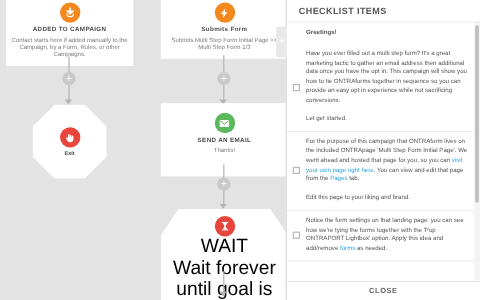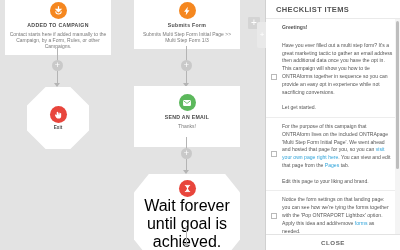--- a/index.html
+++ b/index.html
@@ -84,21 +84,21 @@
     position: absolute; width: 12px; height: 12px;
     background: #d4d4d4; color: #fff; border-radius: 1px;
     display: flex; align-items: center; justify-content: center;
     font-size: 10px; line-height: 1;
   }
   .side-plus::before { content: "+"; margin-top: -1px; }
 
   
   .panel {
     position: absolute; right: 0; top: 0;
-    width: 135px; height: 250px;
+    width: 162px; height: 250px;
     background: #fff;
     border-left: 1px solid #d0d0d0;
     display: flex; flex-direction: column;
   }
   .panel-header {
     padding: 5px 0 4px 10px;
     font-size: 7.5px; font-weight: bold; color: #555;
     letter-spacing: .35px;
     border-bottom: 1px solid #eaeaea;
     background: #fff;
@@ -220,20 +220,21 @@
     <div class="arrowhead" style="left:183px; top:170px;"></div>
 
     <div class="hexcard" style="left:134px; top:174px;">
       <div class="badge red">
         <svg width="9" height="9" viewBox="0 0 24 24" fill="#fff">
           <rect x="5" y="2.5" width="14" height="2.4" fill="#fff"></rect>
           <rect x="5" y="19.1" width="14" height="2.4" fill="#fff"></rect>
           <path d="M7 5 h10 l-4 7 4 7 H7 l4-7 z" fill="#fff"></path>
         </svg>
       </div>
+      <div class="ntitle">WAIT</div>
       <div class="ndesc">Wait forever until goal is achieved.</div>
     </div>
 
     <div class="vline" style="left:186px; top:226px; height:18px;"></div>
     <div class="arrowhead" style="left:183px; top:243px;"></div>
 
     <div class="side-plus" style="left:248px; top:17px;"></div>
   </div>
 
   <div class="panel">

